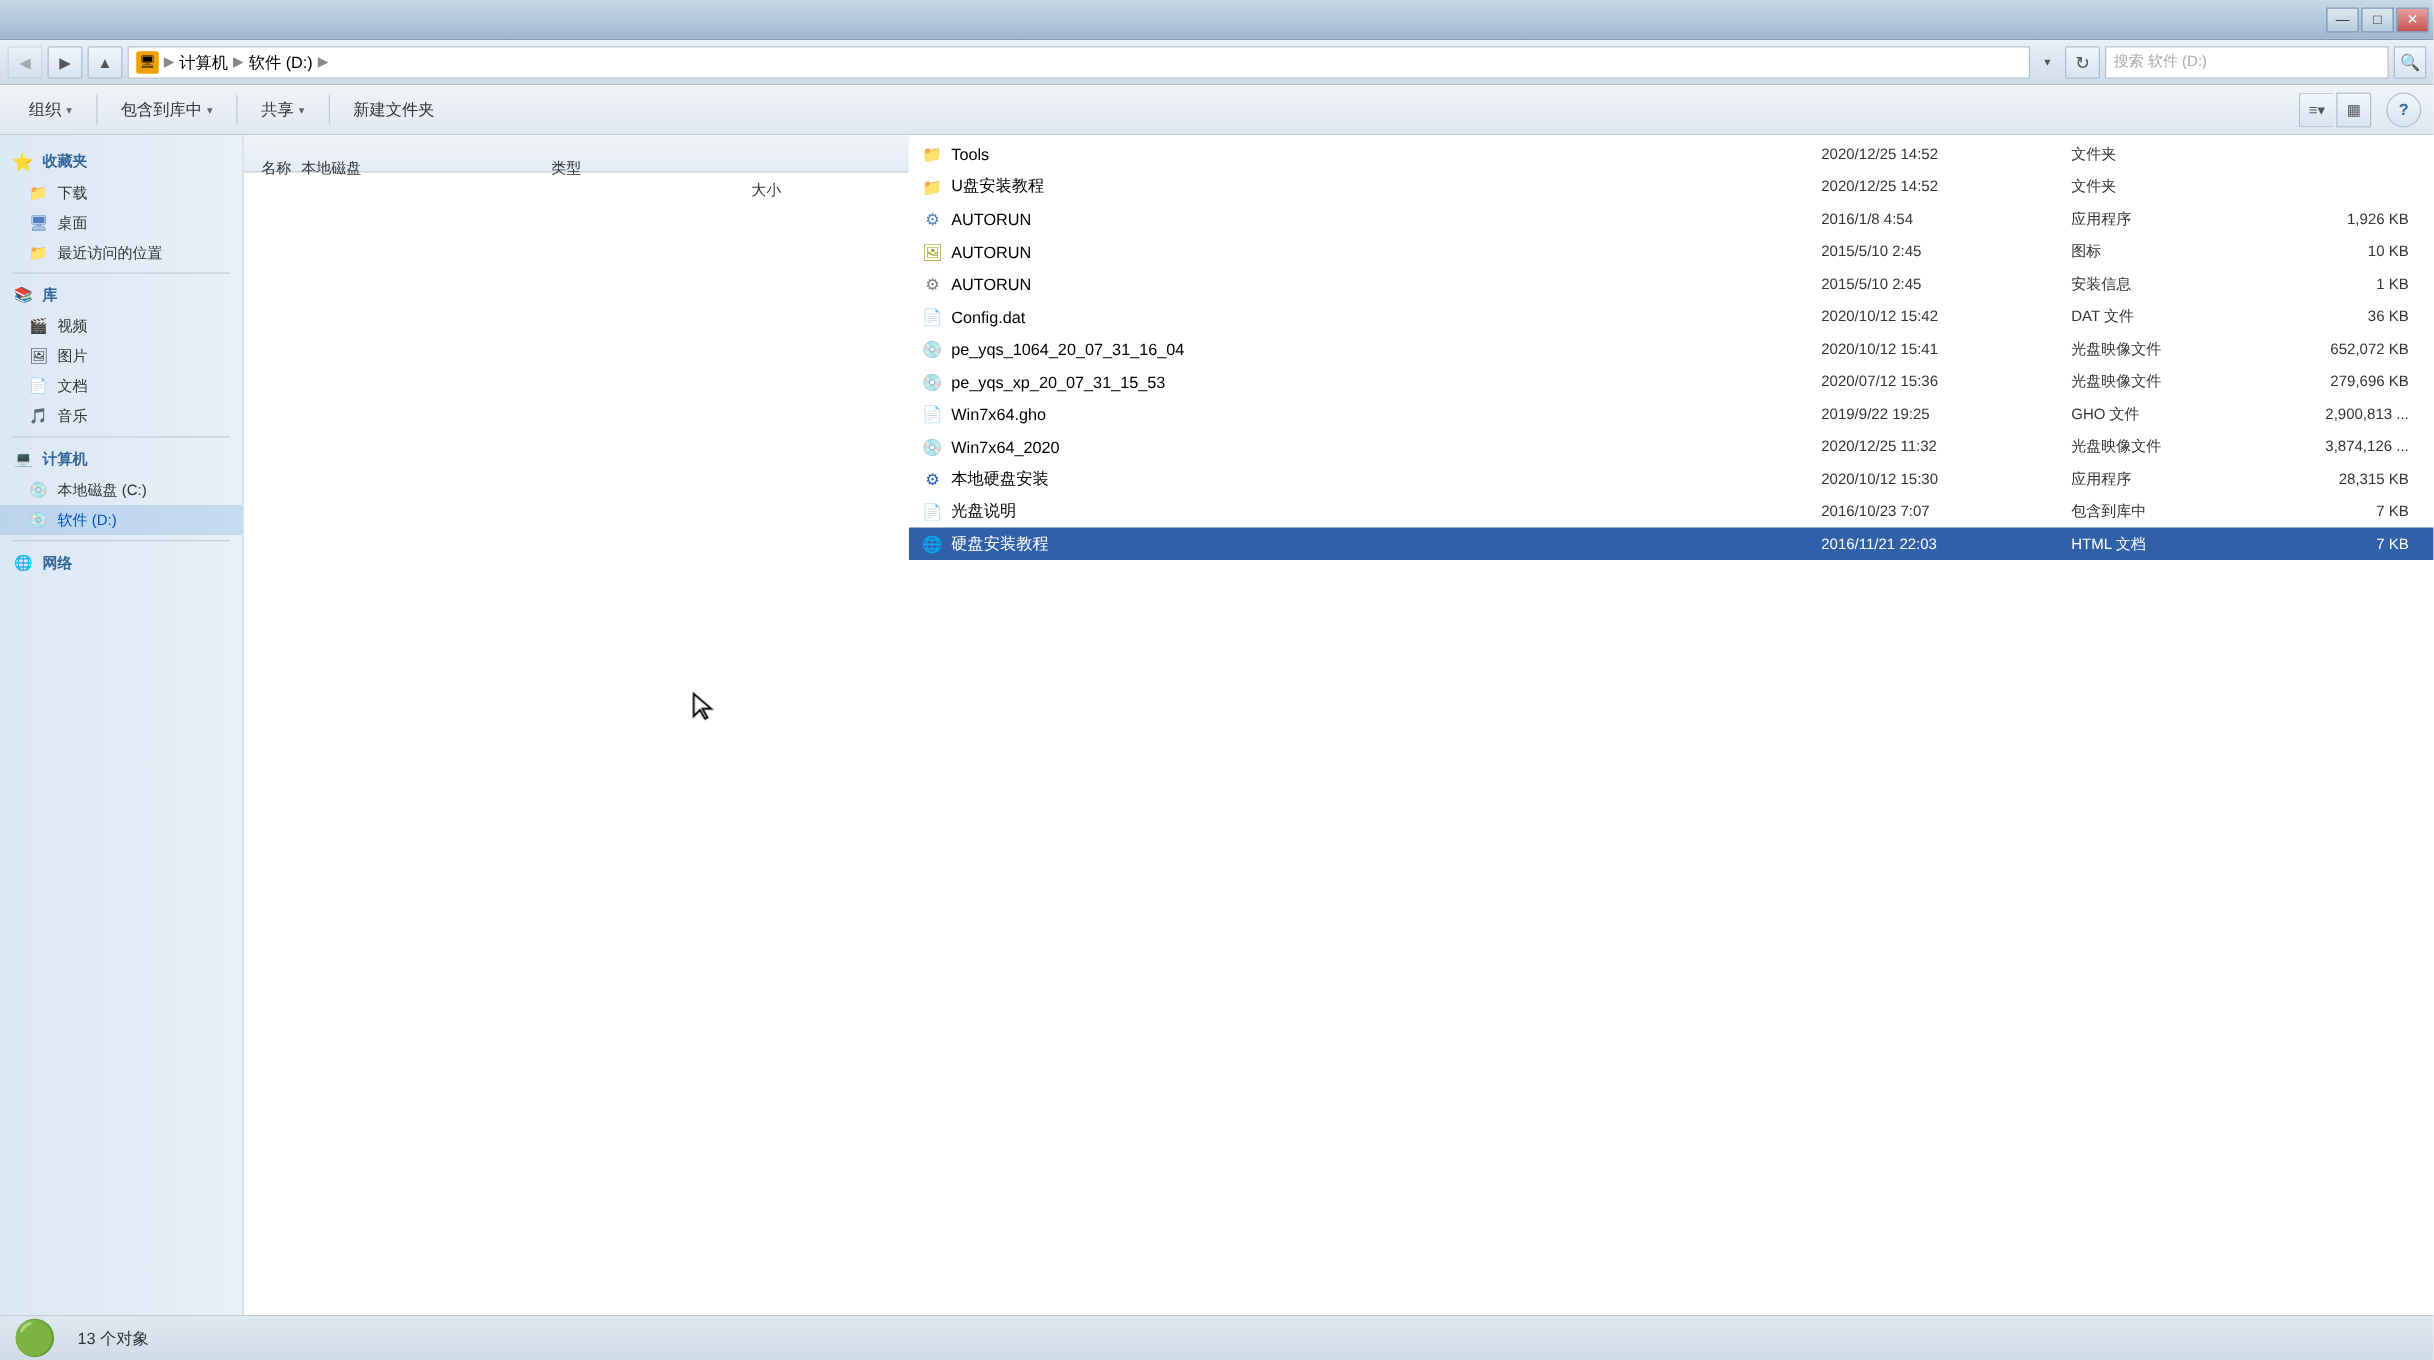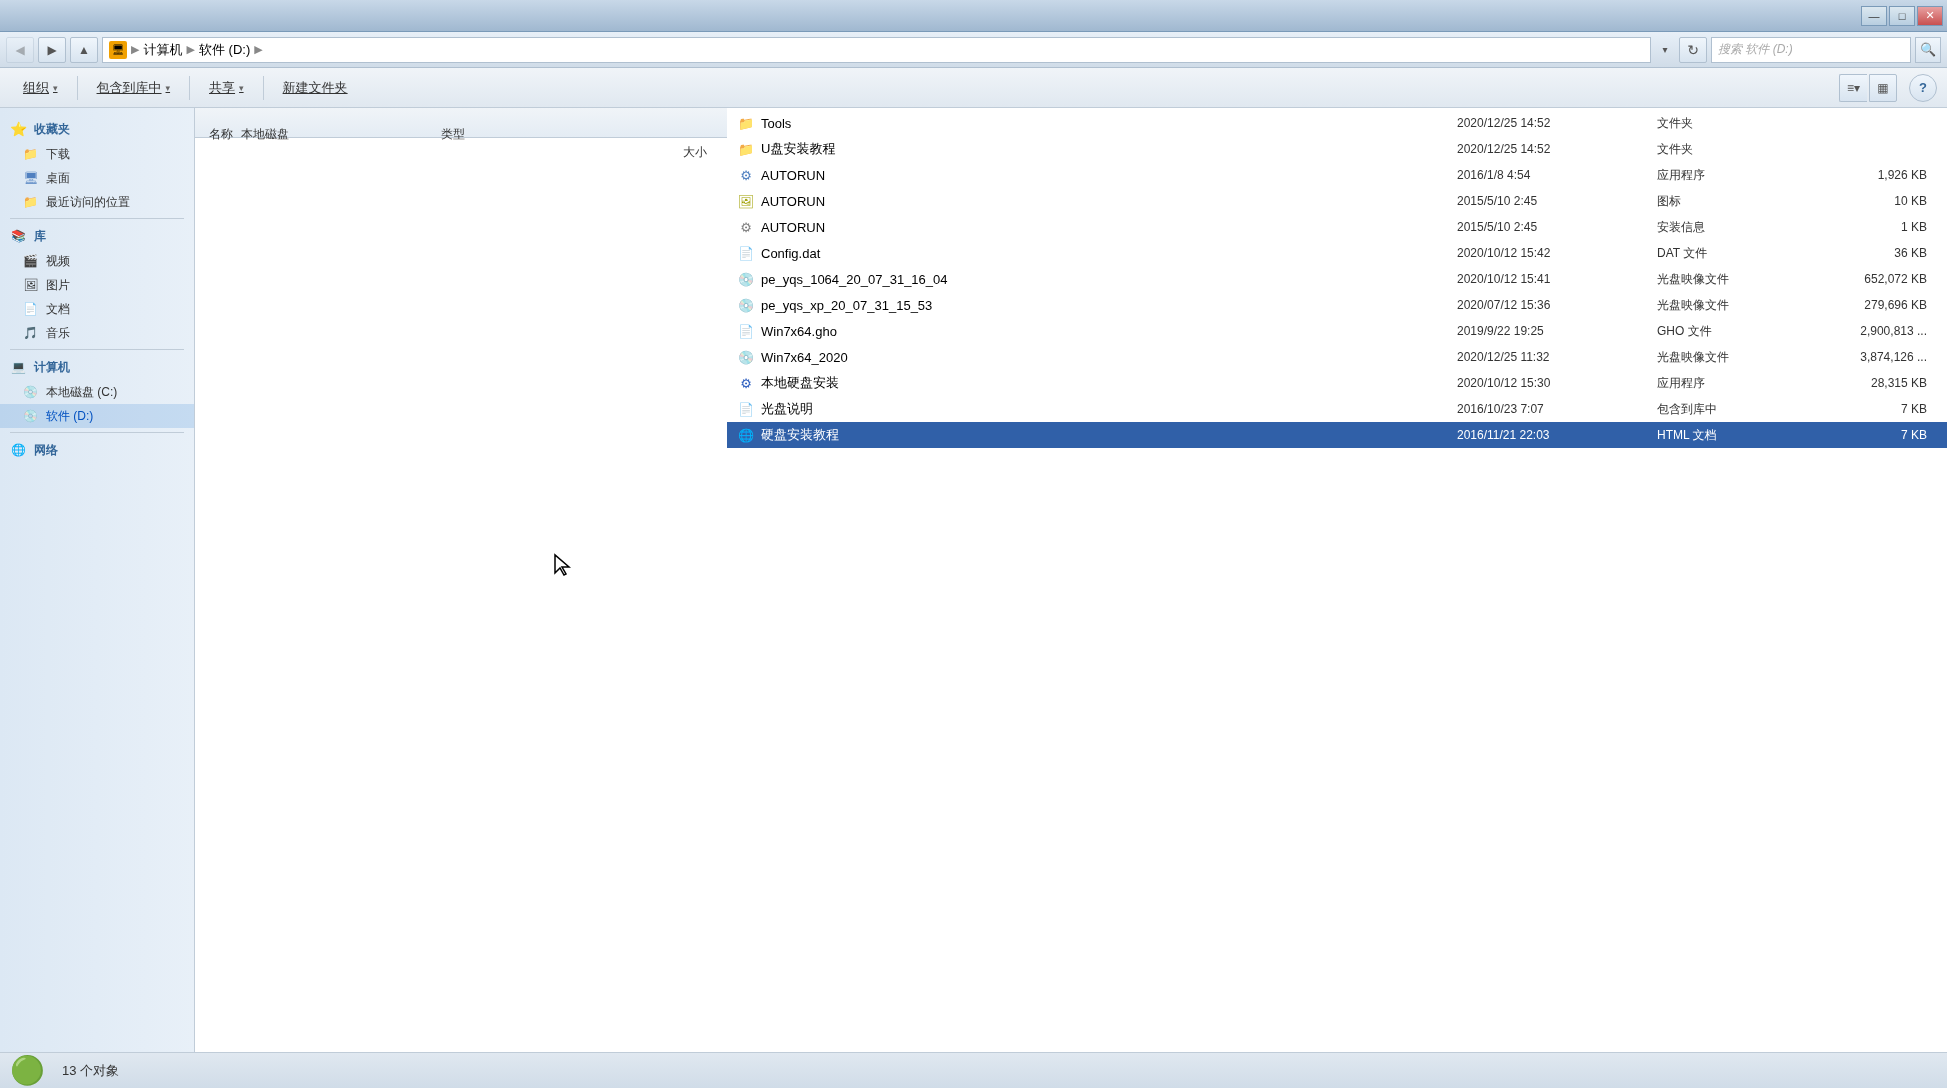--- a/index.html
+++ b/index.html
@@ -106,30 +106,29 @@
       background: linear-gradient(to bottom, #f0f6fc, #d8e4f0);
       cursor: pointer;
       display: flex;
       align-items: center;
       justify-content: center;
       border-radius: 2px;
       font-size: 14px;
       color: #555;
     }
     .search-bar {
-      width: 200px;
+      width: 227px;
       height: 26px;
       border: 1px solid #b0c0d0;
       display: flex;
       align-items: center;
       background: white;
       padding: 0 6px;
       color: #888;
       font-size: 12px;
-      font-style: italic;
     }
     .search-btn {
       width: 26px;
       height: 26px;
       border: 1px solid #b0c0d0;
       background: linear-gradient(to bottom, #f0f6fc, #d8e4f0);
       cursor: pointer;
       display: flex;
       align-items: center;
       justify-content: center;
@@ -153,21 +152,20 @@
       border: 1px solid transparent;
       background: transparent;
       cursor: pointer;
       display: flex;
       align-items: center;
       gap: 4px;
       border-radius: 2px;
       font-size: 13px;
       color: #333;
       white-space: nowrap;
-      text-decoration: underline;
     }
     .toolbar-chevron {
       font-size: 9px;
       color: #666;
     }
     .toolbar-sep {
       width: 1px;
       height: 24px;
       background: #c0ccd8;
       margin: 0 4px;
@@ -474,21 +472,21 @@
       </div>
     </div>
   </div>
 
   <div class="file-area">
 
     <div class="column-headers">
       <div class="col-header">名称</div>
       <div class="col-header">本地磁盘</div>
       <div class="col-header">类型</div>
-      <div class="col-header" style="text-align:right; padding-right:10px;margin-top:36px;">大小</div>
+      <div class="col-header" style="padding-right:10px;margin-top:36px;">大小</div>
     </div>
 
     <div class="file-list" id="file-list">
     <div class="file-row">
     <div class="file-name">
       <span class="file-icon" style="color:#f0a000;">📁</span>
       <span>Tools</span>
     </div>
     <div class="file-date">2020/12/25 14:52</div>
     <div class="file-type">文件夹</div>

